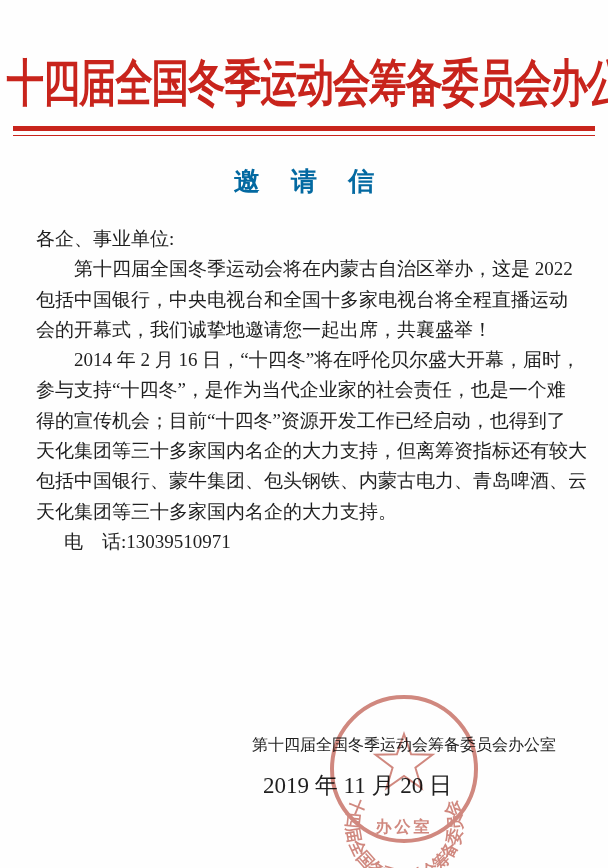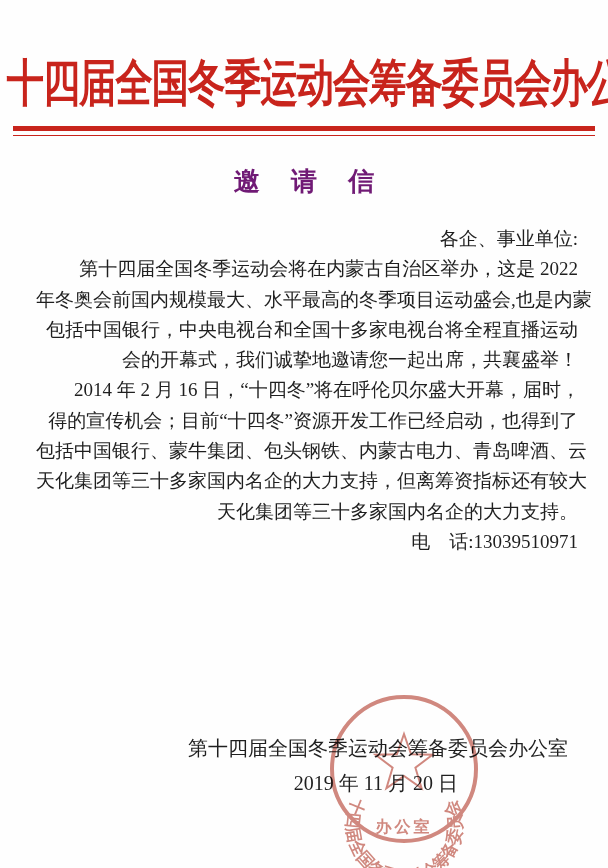--- a/index.html
+++ b/index.html
@@ -34,42 +34,41 @@
     position:absolute;top:134.5px;left:13px;right:13px;height:1.5px;
     background:#c8241c;
   }
   
   .doc-title{
     position:absolute;top:164px;left:0;width:608px;
     text-align:center;
     font-family:"Liberation Sans","DejaVu Sans",sans-serif;
     font-size:26px;font-weight:600;
     word-spacing:24px;
-    color:#701a75;
+    color:#0369a1;
   }
   
   .body-block{
     position:absolute;top:224px;left:36px;width:542px;
     font-size:19px;
     line-height:30.3px;
     letter-spacing:0px;
     white-space:nowrap;
-    text-align:right;
   }
   .body-block .line{height:30.3px;}
   .body-block .first-line{padding-left:38px;}
   .contact{padding-left:28px;}
   
   .signature{
-    position:absolute;top:735px;right:40px;
-    font-size:20px;white-space:nowrap;
+    position:absolute;top:735px;right:52px;
+    font-size:16px;white-space:nowrap;
   }
   .date{
-    position:absolute;top:770px;right:150px;
-    font-size:20px;white-space:nowrap;
+    position:absolute;top:770px;right:156px;
+    font-size:23px;white-space:nowrap;
   }
   
   .seal{
     position:absolute;left:304px;top:669px;
     width:200px;height:200px;
     opacity:0.78;
     mix-blend-mode:multiply;
     pointer-events:none;
   }
   .seal .stroke{stroke:#c4685c;fill:none;}
@@ -86,28 +85,28 @@
 
   <div class="rule-thick"></div>
   <div class="rule-thin"></div>
 
   <div class="doc-title">邀 请 信</div>
 
   <div class="body-block">
     <div class="line">各企、事业单位:</div>
 
     <div class="line first-line">第十四届全国冬季运动会将在内蒙古自治区举办，这是 2022</div>
-    <div class="line">年冬奥会前国内规模最大、水平最高的冬季项目运动盛会,也是内蒙</div>
     <div class="line">包括中国银行，中央电视台和全国十多家电视台将全程直播运动</div>
     <div class="line">会的开幕式，我们诚挚地邀请您一起出席，共襄盛举！</div>
 
     <div class="line first-line">2014 年 2 月 16 日，“十四冬”将在呼伦贝尔盛大开幕，届时，</div>
+    <div class="line">参与支持“十四冬”，是作为当代企业家的社会责任，也是一个难</div>
     <div class="line">得的宣传机会；目前“十四冬”资源开发工作已经启动，也得到了</div>
+    <div class="line">天化集团等三十多家国内名企的大力支持，但离筹资指标还有较大</div>
     <div class="line">包括中国银行、蒙牛集团、包头钢铁、内蒙古电力、青岛啤酒、云</div>
-    <div class="line">天化集团等三十多家国内名企的大力支持，但离筹资指标还有较大</div>
     <div class="line">天化集团等三十多家国内名企的大力支持。</div>
 
     <div class="line contact">电　话:13039510971</div>
   </div>
 
   <div class="signature">第十四届全国冬季运动会筹备委员会办公室</div>
 
   <div class="date">2019 年 11 月 20 日</div>
 
   <svg class="seal" viewBox="0 0 200 200" width="200" height="200" xmlns="http://www.w3.org/2000/svg">

